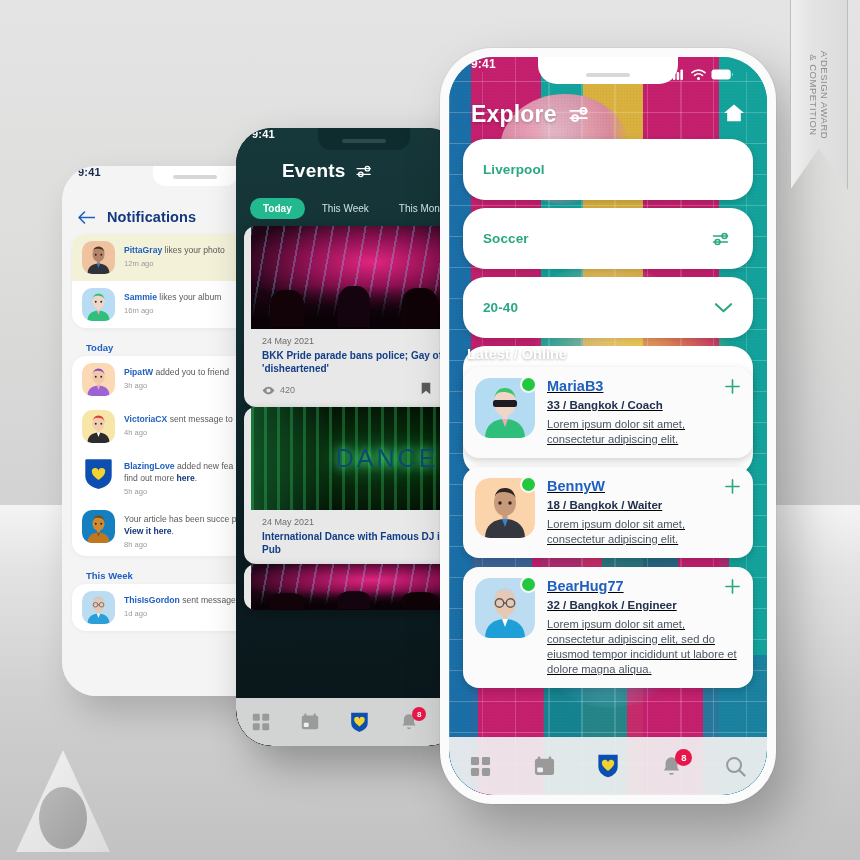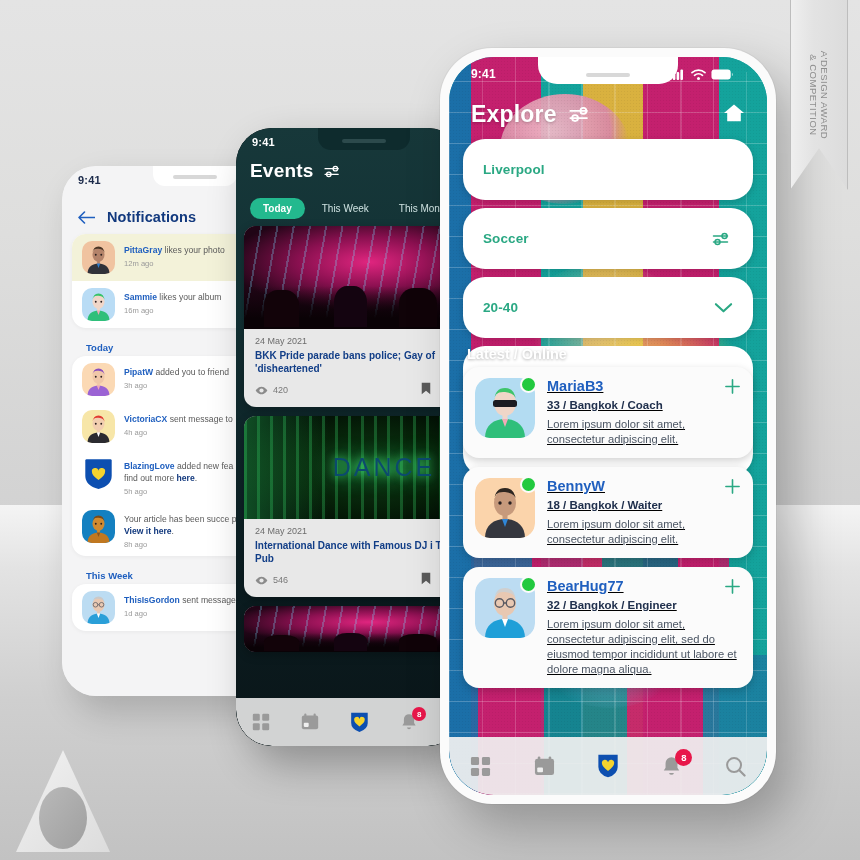--- a/index.html
+++ b/index.html
@@ -50,21 +50,21 @@
   #ribbon .rbtxt span{display:block;transform:scaleY(1.05);}
 
   
   #alogo{position:absolute;left:14px;bottom:8px;width:106px;height:104px;z-index:40;}
 
   
   .phone{position:absolute;border-radius:44px;overflow:hidden;}
   .screen{position:absolute;inset:0;overflow:hidden;}
   .statusbar{
     position:absolute;top:0;left:0;right:12px;height:30px;z-index:9;
-    display:flex;align-items:center;
+    display:flex;
   }
   .stime{font-size:11px;font-weight:bold;letter-spacing:.2px;}
   .notch{
     position:absolute;top:0;left:50%;transform:translateX(-50%);
     background:#fff;border-radius:0 0 17px 17px;z-index:10;
     display:flex;align-items:flex-end;justify-content:center;
   }
   .notch i{display:block;width:44px;height:4px;border-radius:3px;background:#d8d8d8;margin-bottom:7px;}
 
   
@@ -103,26 +103,26 @@
   #p2 .screen{border-radius:36px;background:#0f2326;}
   #p2 .bg{
     position:absolute;inset:0;
     background:
       linear-gradient(178deg,#17383a 0%,#123134 28%,#0e2428 52%,#0b1c20 74%,#0a1518 100%);
   }
   #p2 .statusbar{padding:0 16px;color:#fff;height:28px;}
   #p2 .notch{width:92px;height:22px;border-radius:0 0 13px 13px;left:56%;background:#0e2b2d;}
   #p2 .notch i{background:#2c4a4c;}
   #p2 .hdr{position:absolute;top:32px;left:14px;display:flex;align-items:center;gap:10px;}
-  #p2 .htitle{color:#fff;font-size:19px;font-weight:bold;letter-spacing:.2px;}
+  #p2 .htitle{color:#fff;font-size:19px;font-weight:bold;letter-spacing:.2px;margin-left:32px;}
   #p2 .tabs{position:absolute;top:70px;left:14px;right:0;display:flex;align-items:center;gap:4px;}
   .e-tab{font-size:10px;color:#cfe3e2;padding:5px 13px;border-radius:13px;white-space:nowrap;}
   .e-tab.on{background:#23b98e;color:#fff;font-weight:bold;}
   #p2 .feed{position:absolute;top:98px;left:8px;right:-30px;bottom:0;}
-  .e-card{background:#e8e8e8;border-radius:12px;overflow:hidden;margin-bottom:9px;box-shadow:0 3px 10px rgba(0,0,0,.25);}
+  .e-card{background:#e8e8e8;border-radius:12px;overflow:hidden;box-shadow:0 3px 10px rgba(0,0,0,.25);padding-left:7px;}
   .e-img{height:103px;position:relative;overflow:hidden;}
   .e-body{padding:7px 11px 8px;}
   .e-date{font-size:9px;color:#6c6c6c;margin-bottom:3px;}
   .e-title{font-size:10px;font-weight:bold;color:#123e87;line-height:13px;}
   .e-meta{display:flex;align-items:center;margin-top:6px;gap:5px;}
   .e-views{font-size:9px;color:#787878;}
   .e-acts{margin-left:auto;display:flex;gap:13px;padding-right:26px;}
 
   
   #p3{
@@ -436,35 +436,20 @@
         <div class="e-card">
           <div class="e-img">
             <div style="position:absolute;inset:0;background:radial-gradient(ellipse 55% 70% at 52% 50%,#0f3a18 0%,#062109 55%,#010703 100%)"></div>
        <div style="position:absolute;inset:0;background-image:repeating-linear-gradient(90deg,rgba(60,220,110,.38) 0 3px,rgba(0,0,0,0) 3px 13px);opacity:.75"></div>
        <div style="position:absolute;left:0;top:0;width:34%;height:100%;background:linear-gradient(90deg,#2ee06a55,#0b2d1400)"></div>
        <div style="position:absolute;left:26%;top:38%;width:60%;height:24%;display:flex;align-items:center;justify-content:center;color:#0c4a6e;font-size:25px;letter-spacing:3px;font-family:'Liberation Sans',sans-serif;text-shadow:0 0 10px #4cff8a,0 0 22px #2ee06a">DANCE</div>
           </div>
        <div class="e-body">
          <div class="e-date">24 May 2021</div>
          <div class="e-title">International Dance with Famous DJ i Taurus Pub</div>
-         <div class="e-meta">
-           <svg width="13" height="9" viewBox="0 0 16 11">
-                <path d="M8 .8C3.6.8.8 5.5.8 5.5S3.6 10.2 8 10.2s7.2-4.7 7.2-4.7S12.4.8 8 .8z" fill="#8b8b8b"></path>
-                <circle cx="8" cy="5.5" r="2.6" fill="#e8e8e8"></circle>
-              </svg>
-           <span class="e-views">546</span>
-           <span class="e-acts">
-             <span><svg width="10" height="13" viewBox="0 0 11 14">
-                    <path d="M.8.8h9.4v12.4L5.5 9.4.8 13.2z" fill="#5a5a5a"></path>
-                  </svg></span>
-             <span><svg width="13" height="12" viewBox="0 0 15 13">
-                    <path d="M7.5 12.4C2.6 8.6.5 6.6.5 4.2A3.6 3.6 0 0 1 7.5 2.6 3.6 3.6 0 0 1 14.5 4.2c0 2.4-2.1 4.4-7 8.2z" fill="#4a4a4a"></path>
-                  </svg></span>
-           </span>
-         </div>
        </div>
         </div>
         <div class="e-card" style="height: 46px;">
           <div class="e-img" style="height:46px">
             <div style="position:absolute;inset:0;background:radial-gradient(ellipse 70% 60% at 50% 35%,#e0257f 0%,#8a1050 40%,#200516 80%),linear-gradient(180deg,#2b0a20,#0b0208)"></div>
        <div style="position:absolute;inset:0;background-image:repeating-linear-gradient(100deg,rgba(120,220,255,.55) 0 2px,rgba(0,0,0,0) 2px 16px);opacity:.5"></div>
        <div style="position:absolute;left:0;right:0;bottom:0;height:42%;background:linear-gradient(180deg,rgba(10,2,8,0),#0a0206 75%)"></div>
        <div style="position:absolute;left:8%;bottom:2%;width:14%;height:36%;background:#120309;border-radius:40% 40% 0 0"></div>
        <div style="position:absolute;left:36%;bottom:2%;width:13%;height:40%;background:#140410;border-radius:40% 40% 0 0"></div>
        <div style="position:absolute;left:62%;bottom:2%;width:15%;height:38%;background:#100308;border-radius:40% 40% 0 0"></div>

